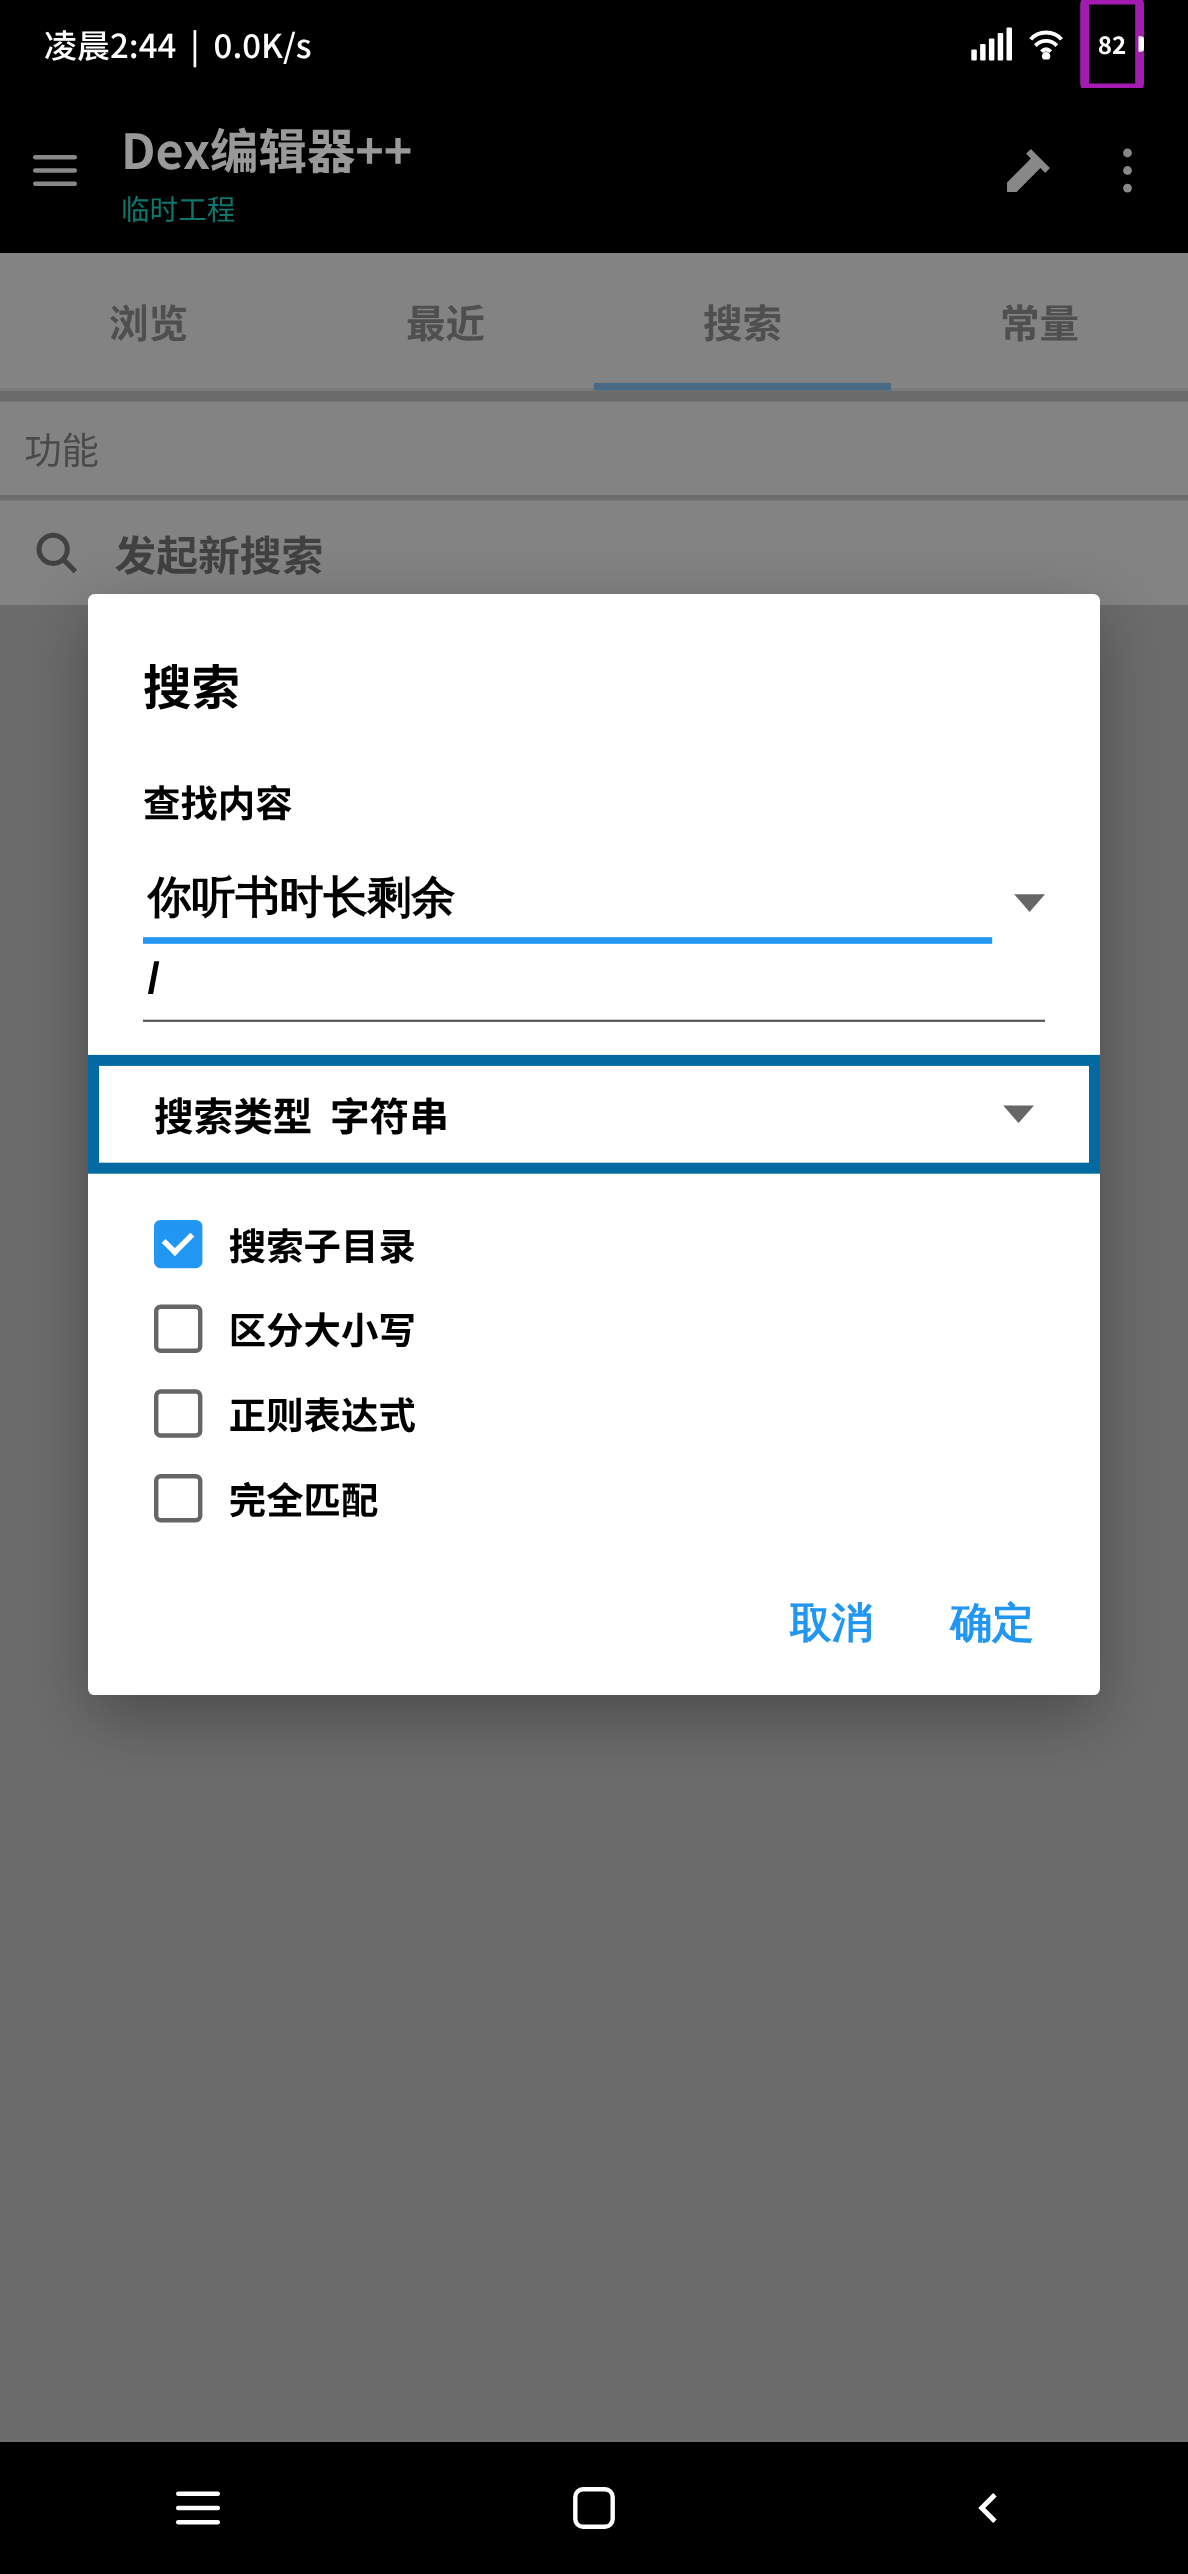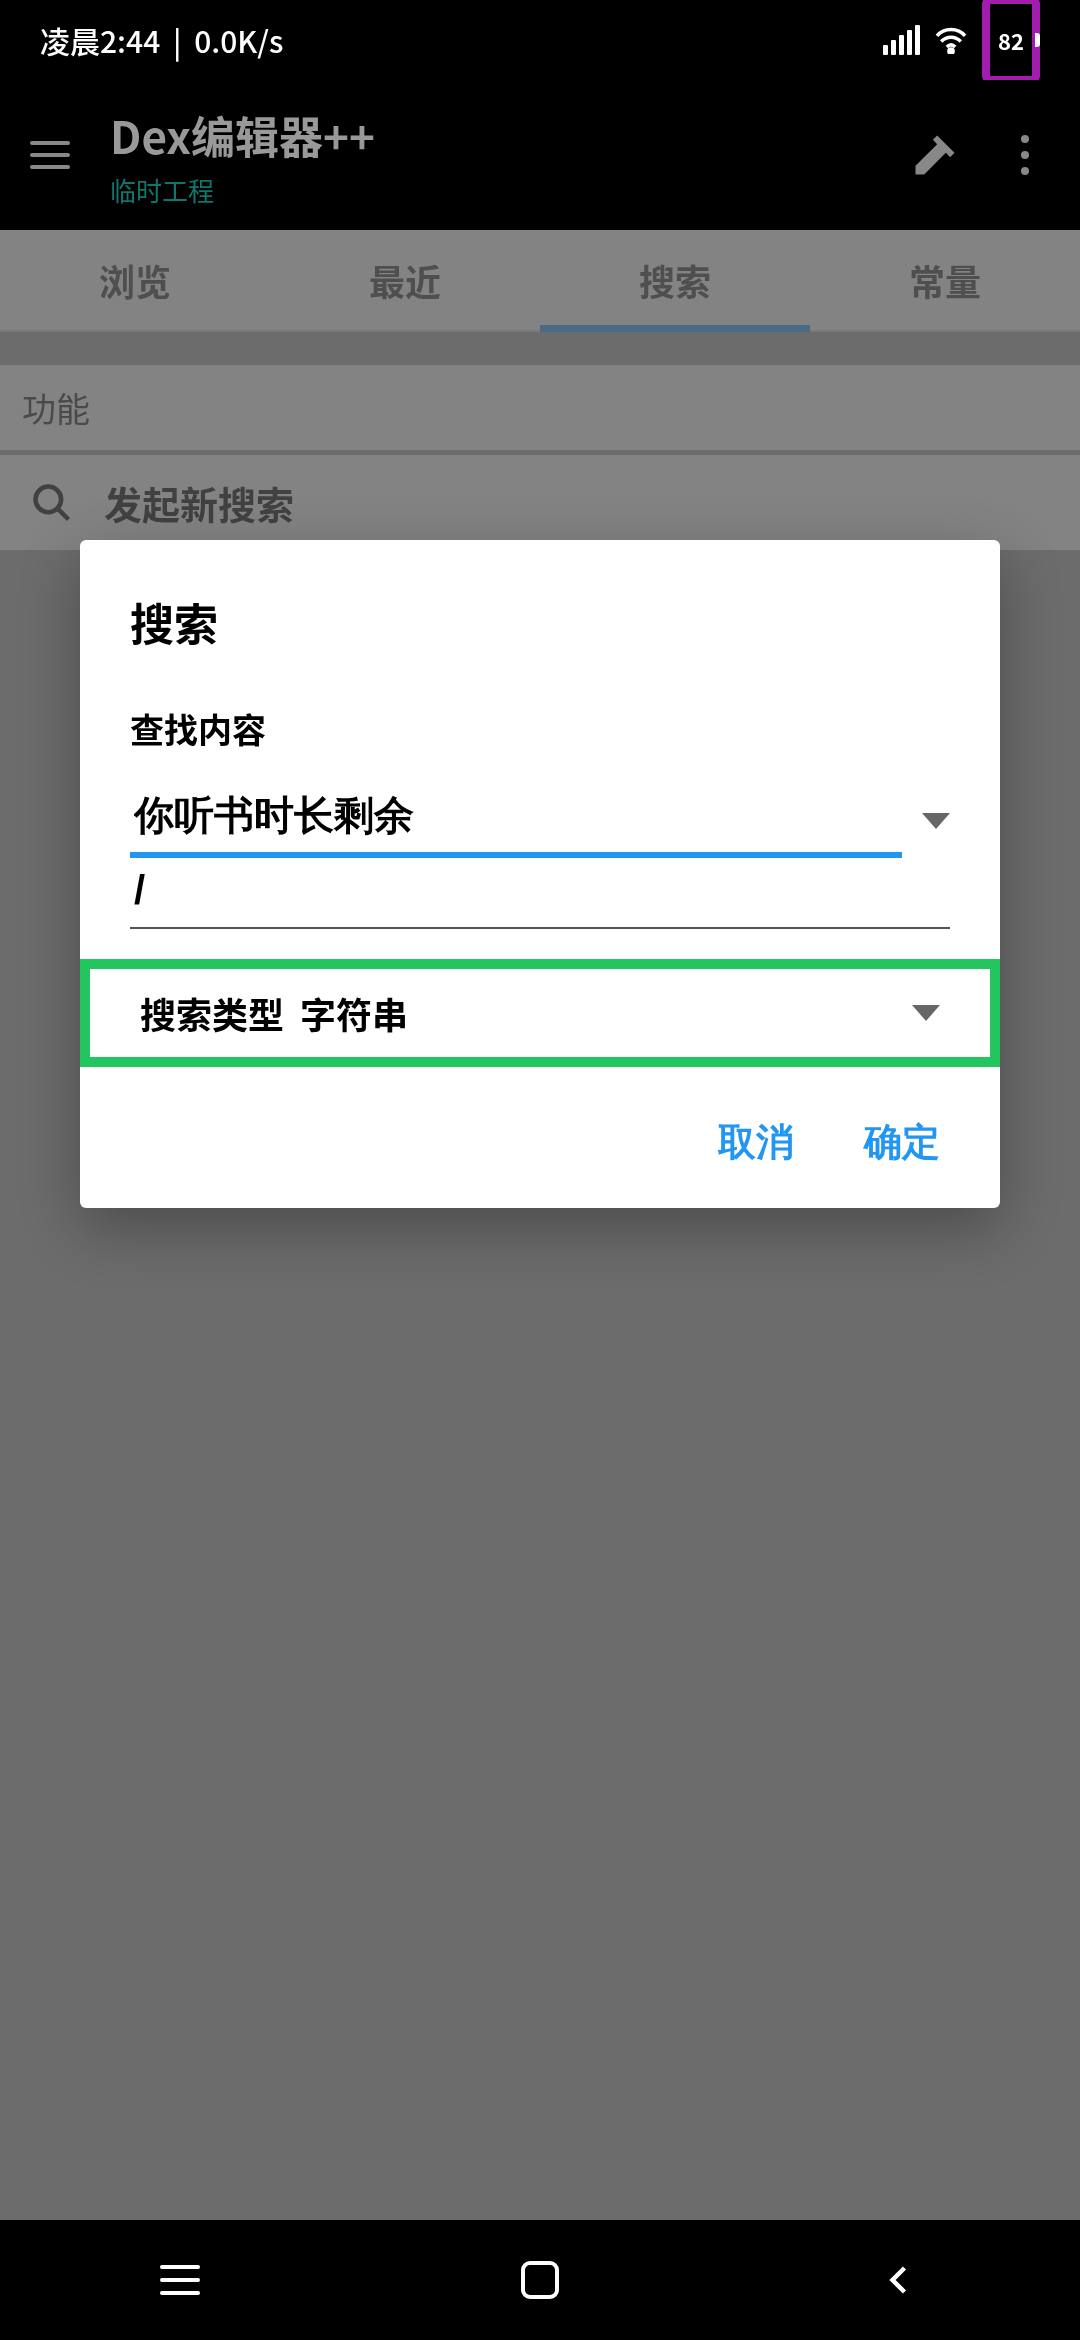--- a/index.html
+++ b/index.html
@@ -21,40 +21,40 @@
   .hamburger { width: 60px; display:flex; flex-direction:column; gap:8px; padding:10px;}
   .hamburger span { height:4px; background:#888; border-radius:2px; }
   .app-titles { flex:1; padding-left: 30px; }
   .app-title { font-size: 44px; font-weight: 700; color: #999; }
   .app-subtitle { font-size: 26px; color: #0f766e; margin-top: 4px; }
   .hammer-icon, .more-icon { width: 70px; height: 70px; display:flex; align-items:center; justify-content:center; color:#888; }
   .more-icon { flex-direction: column; gap:8px; margin-left:20px;}
   .more-icon span { width:8px; height:8px; border-radius:50%; background:#888; }
 
   
-  .tabs { position: absolute; top: 230px; left:0; right:0; height: 102px; background: #eee; border-bottom: 2px solid #ccc; display:flex; }
+  .tabs { position: absolute; top: 230px; left:0; right:0; height: 125px; background: #eee; border-bottom: 2px solid #ccc; display:flex; }
   .tab { flex:1; display:flex; align-items:center; justify-content:center; font-size:36px; font-weight:700; color:#333; position:relative;}
   .tab.active::after { content:""; position:absolute; bottom:-2px; left:0; right:0; height:7px; background:#2196F3; }
   .section-header { position:absolute; top: 365px; left:0; right:0; padding: 18px 22px; font-size:34px; color:#222; background:#eee;}
   .search-row { position:absolute; top: 455px; left:0; right:0; padding: 20px 30px; display:flex; align-items:center; gap:30px; background:#eee;}
   .search-row .mag { width:44px; height:44px; }
   .search-row .lbl { font-size:38px; font-weight:700; }
 
   
   .dim { position:absolute; top:230px; left:0; right:0; bottom:120px; background:rgba(90,90,90,0.72); }
 
   
   .dialog { position:absolute; top: 540px; left: 80px; right: 80px; background:#fff; border-radius:6px; padding: 50px 50px 40px 50px; box-shadow: 0 20px 60px rgba(0,0,0,0.3); }
   .dialog-title { font-size:44px; font-weight:700; margin-bottom: 50px; }
   .field-label { font-size:34px; font-weight:600; margin-bottom: 30px; margin-top: 10px; }
   .text-input-wrap { position:relative; display:flex; align-items:center; }
   .text-input { flex:1; border:none; border-bottom: 6px solid #2196F3; font-size:40px; font-weight:700; padding: 10px 4px 14px 4px; outline:none; background:transparent; }
   .text-input.thin { border-bottom: 2px solid #555; font-weight:700; }
   .dropdown-caret { width:0; height:0; border-left:14px solid transparent; border-right:14px solid transparent; border-top:16px solid #666; margin-left:20px; }
-  .highlight-box { border: 10px solid #22c55e; margin: 30px -50px 25px -50px; padding: 18px 50px; display:flex; align-items:center; justify-content:space-between;}
+  .highlight-box { border: 10px solid #0369a1; margin: 30px -50px 25px -50px; padding: 18px 50px; display:flex; align-items:center; justify-content:space-between;}
   .highlight-box .label { font-size:36px; font-weight:700; }
   .highlight-box .value { font-size:36px; font-weight:700; margin-left: 16px;}
   .hb-left { display:flex; align-items:center; }
   .options { margin-top: 20px; }
   .option-row { display:flex; align-items:center; gap:24px; padding: 14px 10px; }
   .checkbox { width:44px; height:44px; border:4px solid #666; border-radius:6px; display:flex; align-items:center; justify-content:center; flex-shrink:0;}
   .checkbox.checked { background:#2196F3; border-color:#2196F3; }
   .checkbox.checked::after { content:""; width:20px; height:12px; border-left:5px solid #fff; border-bottom:5px solid #fff; transform: rotate(-45deg) translate(2px,-3px);}
   .option-label { font-size:34px; font-weight:700; }
   .dialog-actions { display:flex; justify-content:flex-end; gap:70px; margin-top:50px; padding-right:10px;}
@@ -151,20 +151,38 @@
     </div>
 
     <div class="highlight-box">
       <div class="hb-left">
         <span class="label">搜索类型</span>
         <span class="value">字符串</span>
       </div>
       <div class="dropdown-caret"></div>
     </div>
 
+    <div class="options">
+      <div class="option-row">
+        <div class="checkbox checked"></div>
+        <span class="option-label">搜索子目录</span>
+      </div>
+      <div class="option-row">
+        <div class="checkbox"></div>
+        <span class="option-label">区分大小写</span>
+      </div>
+      <div class="option-row">
+        <div class="checkbox"></div>
+        <span class="option-label">正则表达式</span>
+      </div>
+      <div class="option-row">
+        <div class="checkbox"></div>
+        <span class="option-label">完全匹配</span>
+      </div>
+    </div>
 
     <div class="dialog-actions">
       <button class="dialog-btn">取消</button>
       <button class="dialog-btn">确定</button>
     </div>
   </div>
 
   <div class="navbar">
     <div class="nav-btn nav-recent">
         <span></span>

